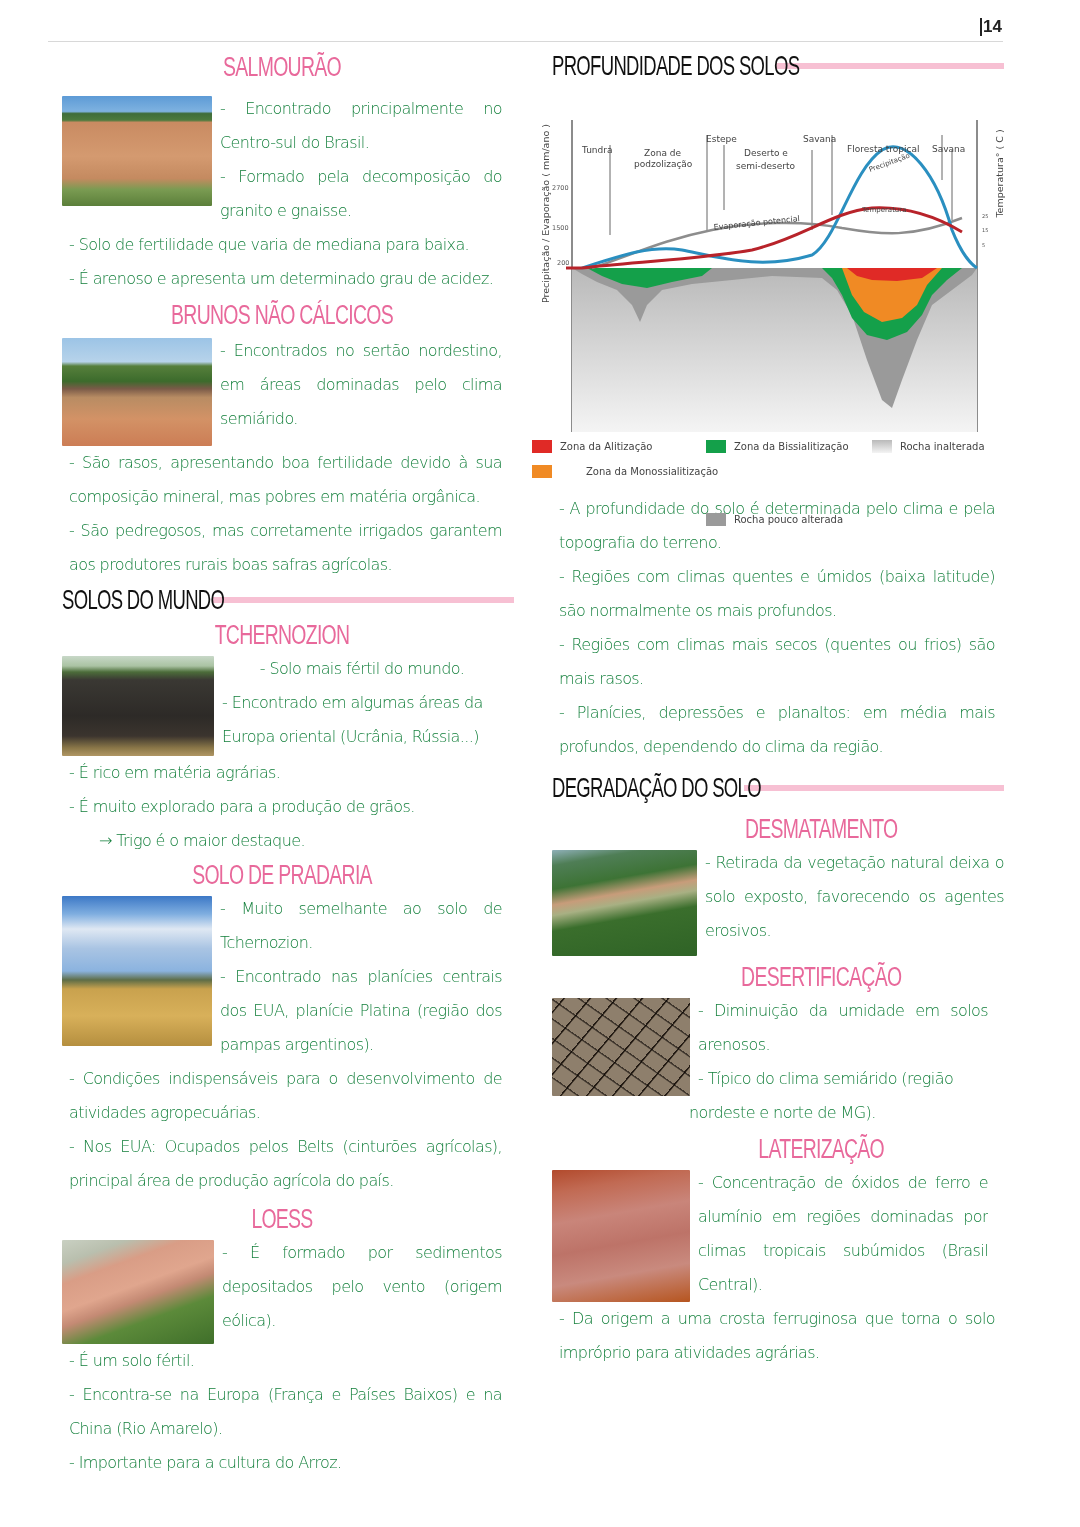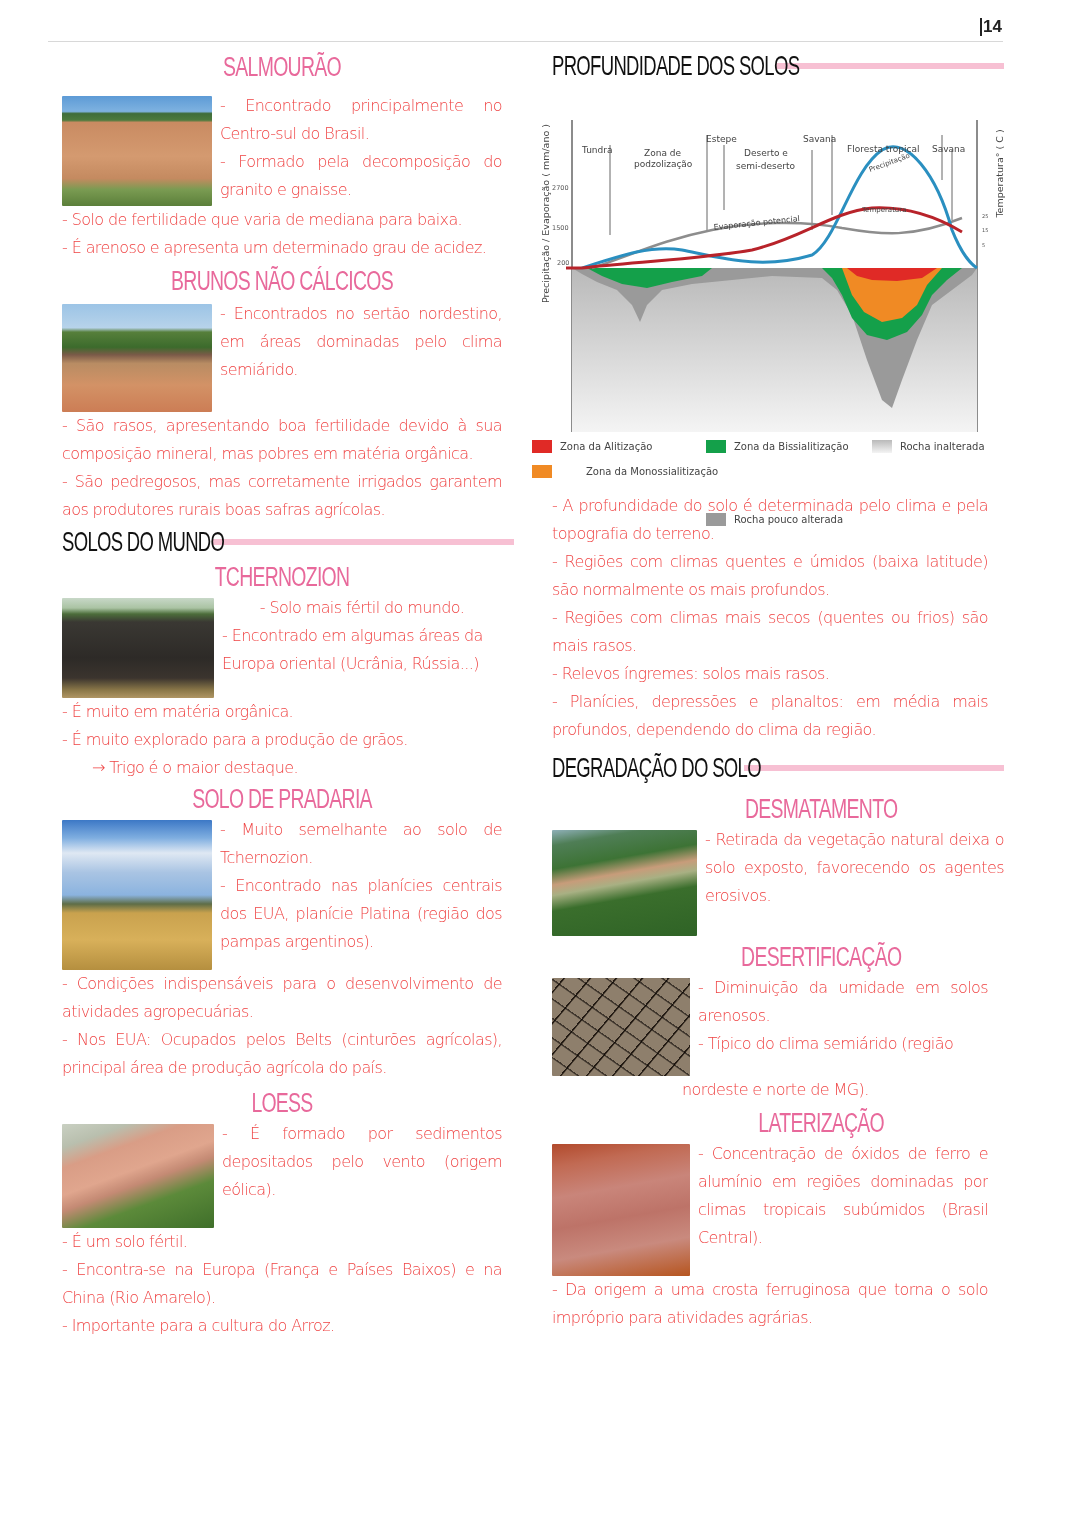--- a/index.html
+++ b/index.html
@@ -11,21 +11,21 @@
 
   .col { position: absolute; top: 48px; }
   .col-left { left: 62px; width: 440px; }
   .col-right { left: 552px; width: 452px; }
 
   .sub-title { font-family: "Liberation Sans Narrow", "Liberation Sans", sans-serif; color: #e8699b; font-size: 27px; text-align: center; letter-spacing: -1px; transform: scaleX(0.72); transform-origin: center; line-height: 34px; white-space: nowrap; }
   .sec-head { display: flex; align-items: center; height: 36px; }
   .sec-head .label { font-family: "Liberation Sans", sans-serif; font-size: 28px; color: #111; letter-spacing: -1px; transform: scaleX(0.66); transform-origin: left center; white-space: nowrap; display: inline-block; }
   .sec-head .bar { flex: 1; height: 6px; background: #f7c0d3; }
 
-  .p { font-family: "DejaVu Sans", sans-serif; font-size: 16px; line-height: 28px; color: #ef4444; text-align: justify; letter-spacing: -0.6px; font-weight: 300; }
+  .p { font-family: "DejaVu Sans", sans-serif; font-size: 16px; line-height: 34px; color: #15803d; text-align: justify; letter-spacing: -0.6px; font-weight: 300; margin-left: 7px; }
 
   .block { position: relative; overflow: hidden; }
   .thumb { float: left; margin-right: 8px; margin-top: 4px; border-radius: 1px; }
 
   .img-salmourao { width: 150px; height: 110px; background: linear-gradient(180deg, #5d9bd6 0%, #7eb2e0 14%, #3f6d3a 16%, #4c7a3e 22%, #c98b62 24%, #d49a70 55%, #c48a60 75%, #7a9b52 85%, #5b7f3a 100%); }
   .img-brunos { width: 150px; height: 108px; background: linear-gradient(180deg, #9cc4e6 0%, #b7d3ea 22%, #567f3b 26%, #3c6b2c 40%, #7a5a48 47%, #b88c63 55%, #d39266 75%, #cc7d55 100%); }
   .img-tchern { width: 152px; height: 100px; background: linear-gradient(180deg, #c8d8c8 0%, #aac3a3 10%, #4c6d3a 16%, #3a3833 24%, #2d2a27 60%, #3b342e 80%, #8a7748 92%, #b09664 100%); }
   .img-pradaria { width: 150px; height: 150px; background: linear-gradient(180deg, #3c78c6 0%, #7faee0 12%, #dfe8f3 22%, #a9c4e3 35%, #8bb3df 50%, #5e6d47 56%, #c9a24e 62%, #d8b05a 80%, #b58f3f 100%); }
   .img-loess { width: 152px; height: 104px; background: linear-gradient(160deg, #c9d0c2 0%, #b9bfae 15%, #d99d86 28%, #e0a68e 45%, #c48a74 55%, #5c8a3a 70%, #3f6f2a 100%); }
   .img-desmat { width: 145px; height: 106px; background: linear-gradient(170deg, #8fb0b8 0%, #4f7e56 12%, #3d7335 30%, #c79c7a 42%, #a8b083 50%, #3a6e2c 62%, #2f6326 100%); }
@@ -67,21 +67,21 @@
     <span class="label" style="width:150px;">SOLOS DO MUNDO</span>
     <span class="bar"></span>
   </div>
 
   <div class="sub-title" style="margin-top:0px;">TCHERNOZION</div>
   <div class="block">
     <div class="thumb img-tchern"></div>
     <div class="p" style="text-align:center;">- Solo mais fértil do mundo.</div>
     <div class="p" style="text-align:left;">- Encontrado em algumas áreas da Europa oriental (Ucrânia, Rússia...)</div>
   </div>
-  <div class="p">- É muito em matéria orgânica.</div>
+  <div class="p">- É rico em matéria agrárias.</div>
   <div class="p">- É muito explorado para a produção de grãos.</div>
   <div class="p" style="padding-left:30px;">→  Trigo é o maior destaque.</div>
 
   <div class="sub-title">SOLO DE PRADARIA</div>
   <div class="block">
     <div class="thumb img-pradaria"></div>
     <div class="p">- Muito semelhante ao solo de Tchernozion.</div>
     <div class="p">- Encontrado nas planícies centrais dos EUA, planície Platina (região dos pampas argentinos).</div>
   </div>
   <div class="p">- Condições indispensáveis para o desenvolvimento de atividades agropecuárias.</div>
@@ -188,21 +188,20 @@
       <div class="legend-item" style="left:340px; top:0;">
           <span class="legend-swatch" style="background:linear-gradient(#b9b9b9,#f4f4f4);"></span>
           <span>Rocha inalterada</span>
         </div>
     </div>
   </div>
 
   <div class="p" style="margin-top:4px; width:436px;">- A profundidade do solo é determinada pelo clima e pela topografia do terreno.</div>
   <div class="p" style="width:436px;">- Regiões com climas quentes e úmidos (baixa latitude) são normalmente os mais profundos.</div>
   <div class="p" style="width:436px;">- Regiões com climas mais secos (quentes ou frios) são mais rasos.</div>
-  <div class="p" style="width:436px;">- Relevos íngremes: solos mais rasos.</div>
   <div class="p" style="width:436px;">- Planícies, depressões e planaltos: em média mais profundos, dependendo do clima da região.</div>
 
   <div class="sec-head" style="margin-top:6px;">
     <span class="label" style="width:192px;">DEGRADAÇÃO DO SOLO</span>
     <span class="bar"></span>
   </div>
 
   <div class="sub-title" style="margin-top:6px; padding-left:120px;">DESMATAMENTO</div>
   <div class="block">
     <div class="thumb img-desmat"></div>

